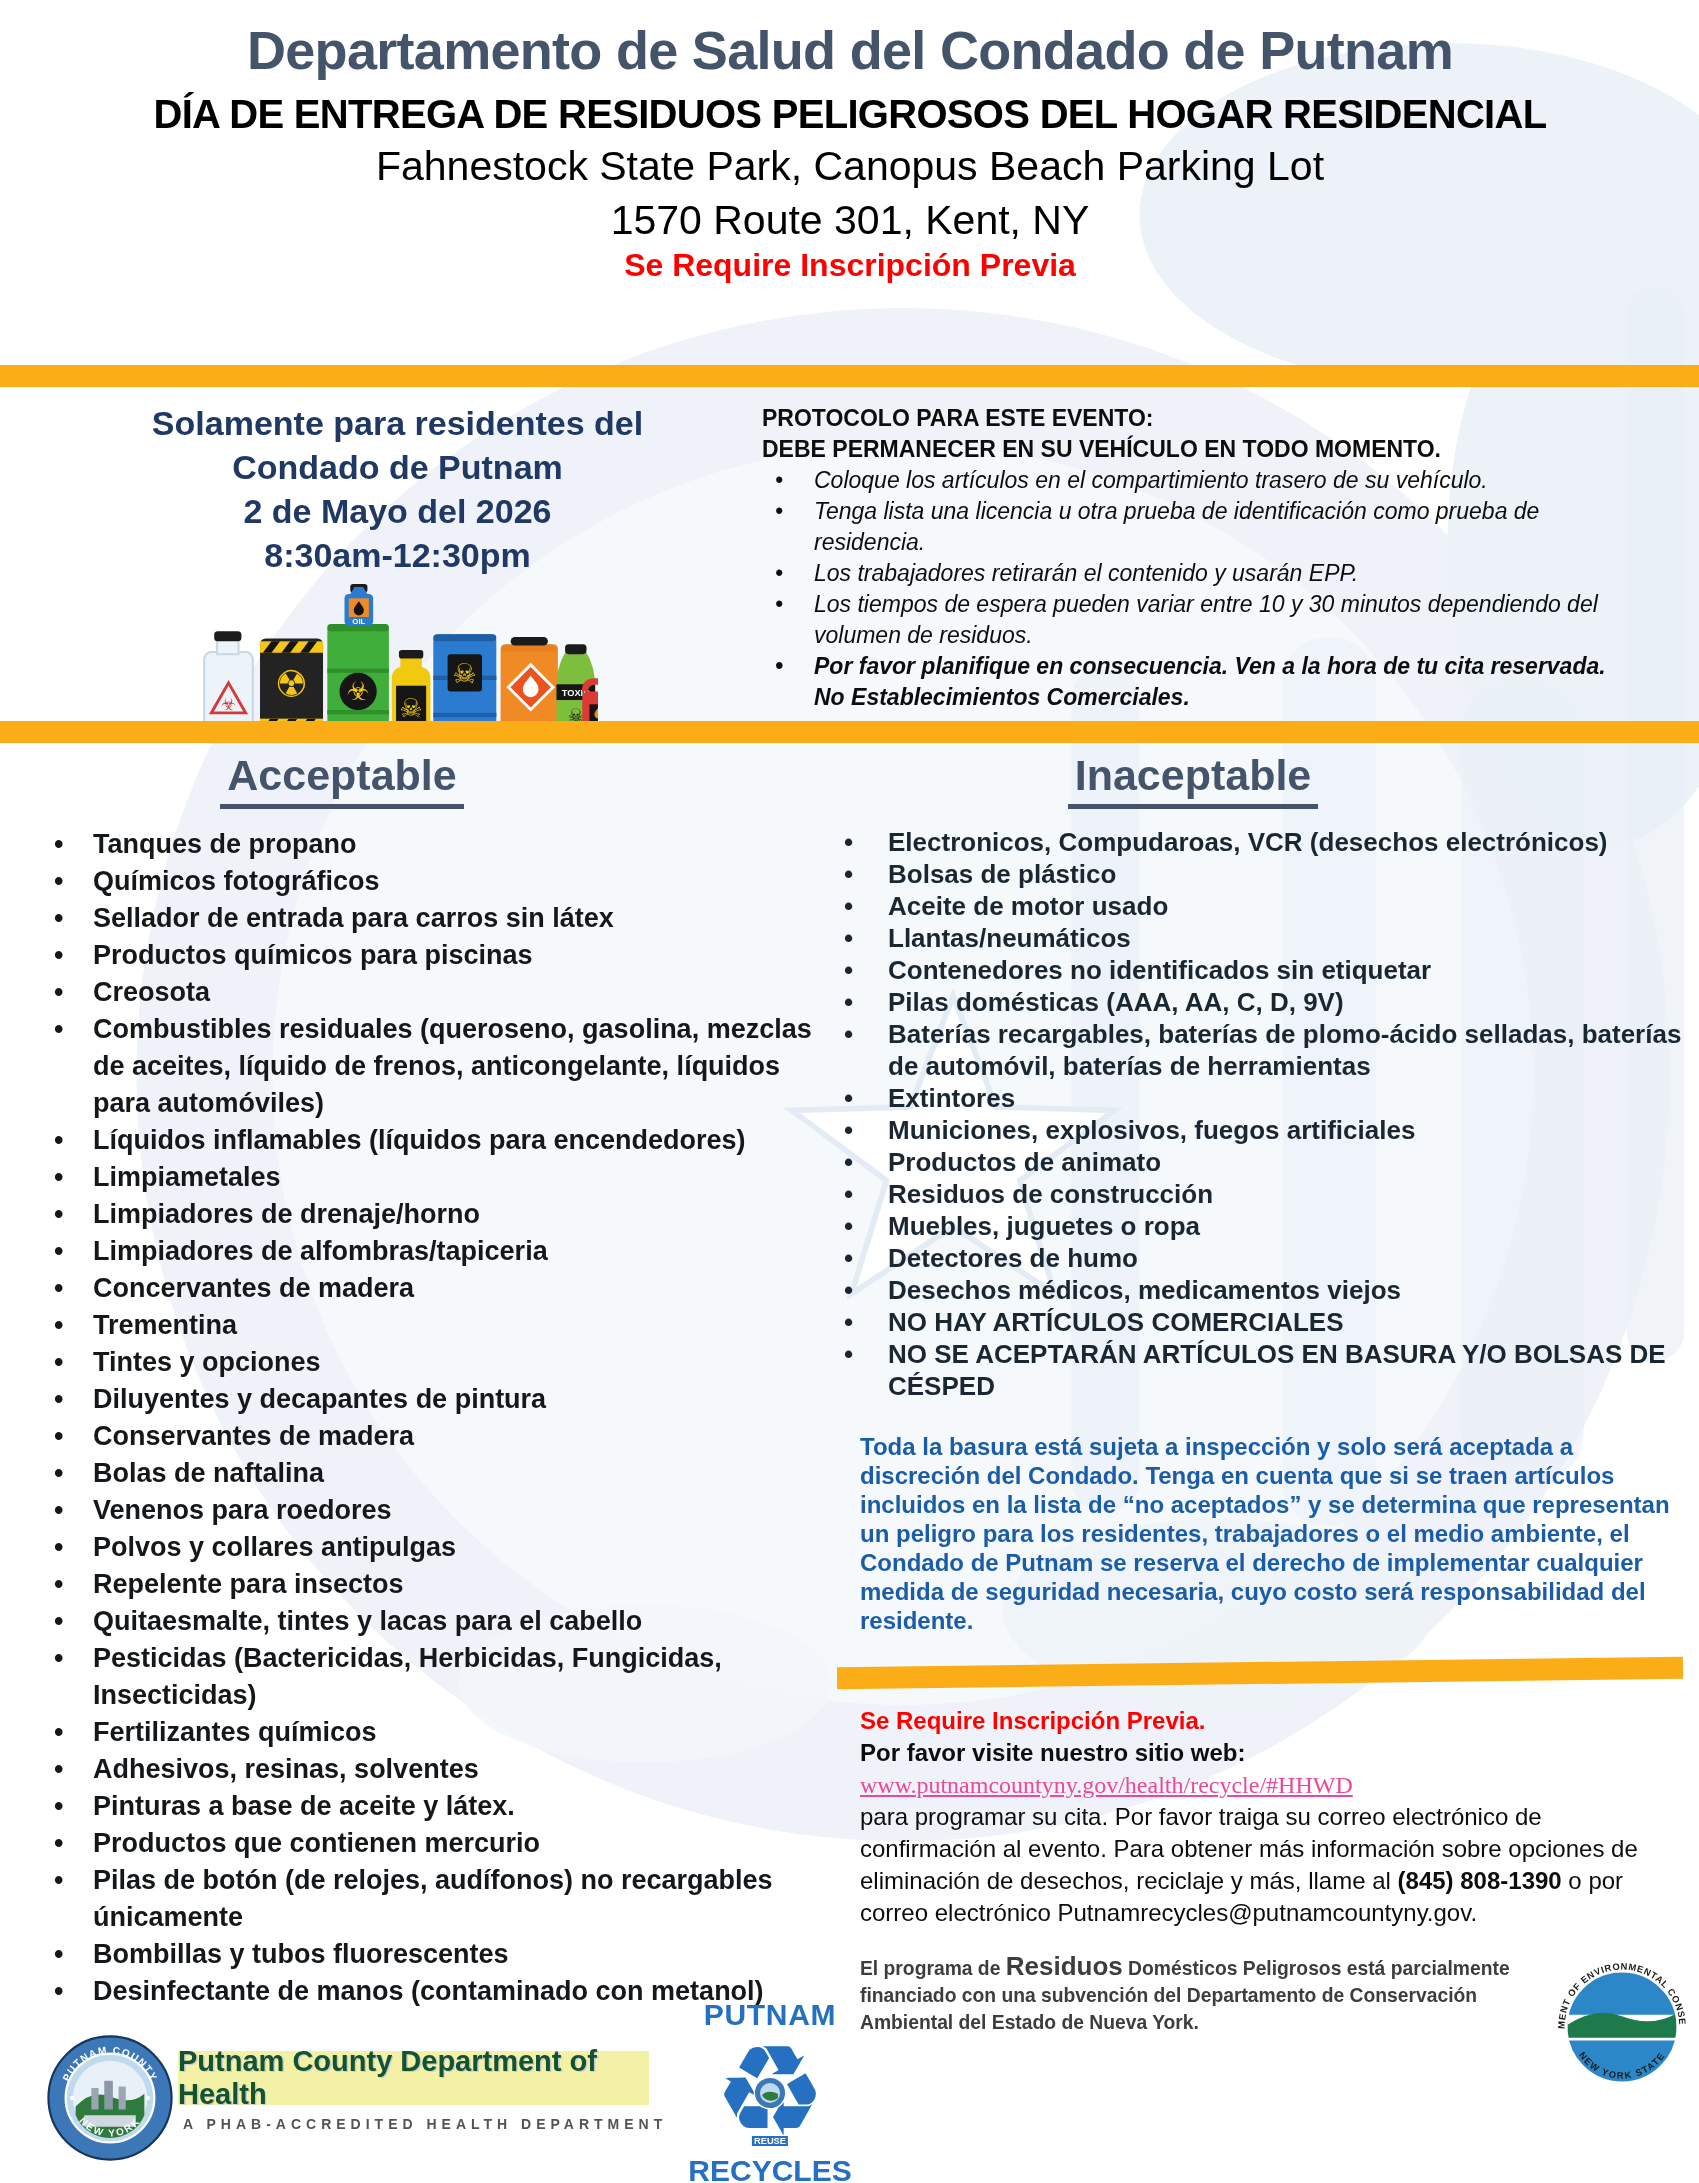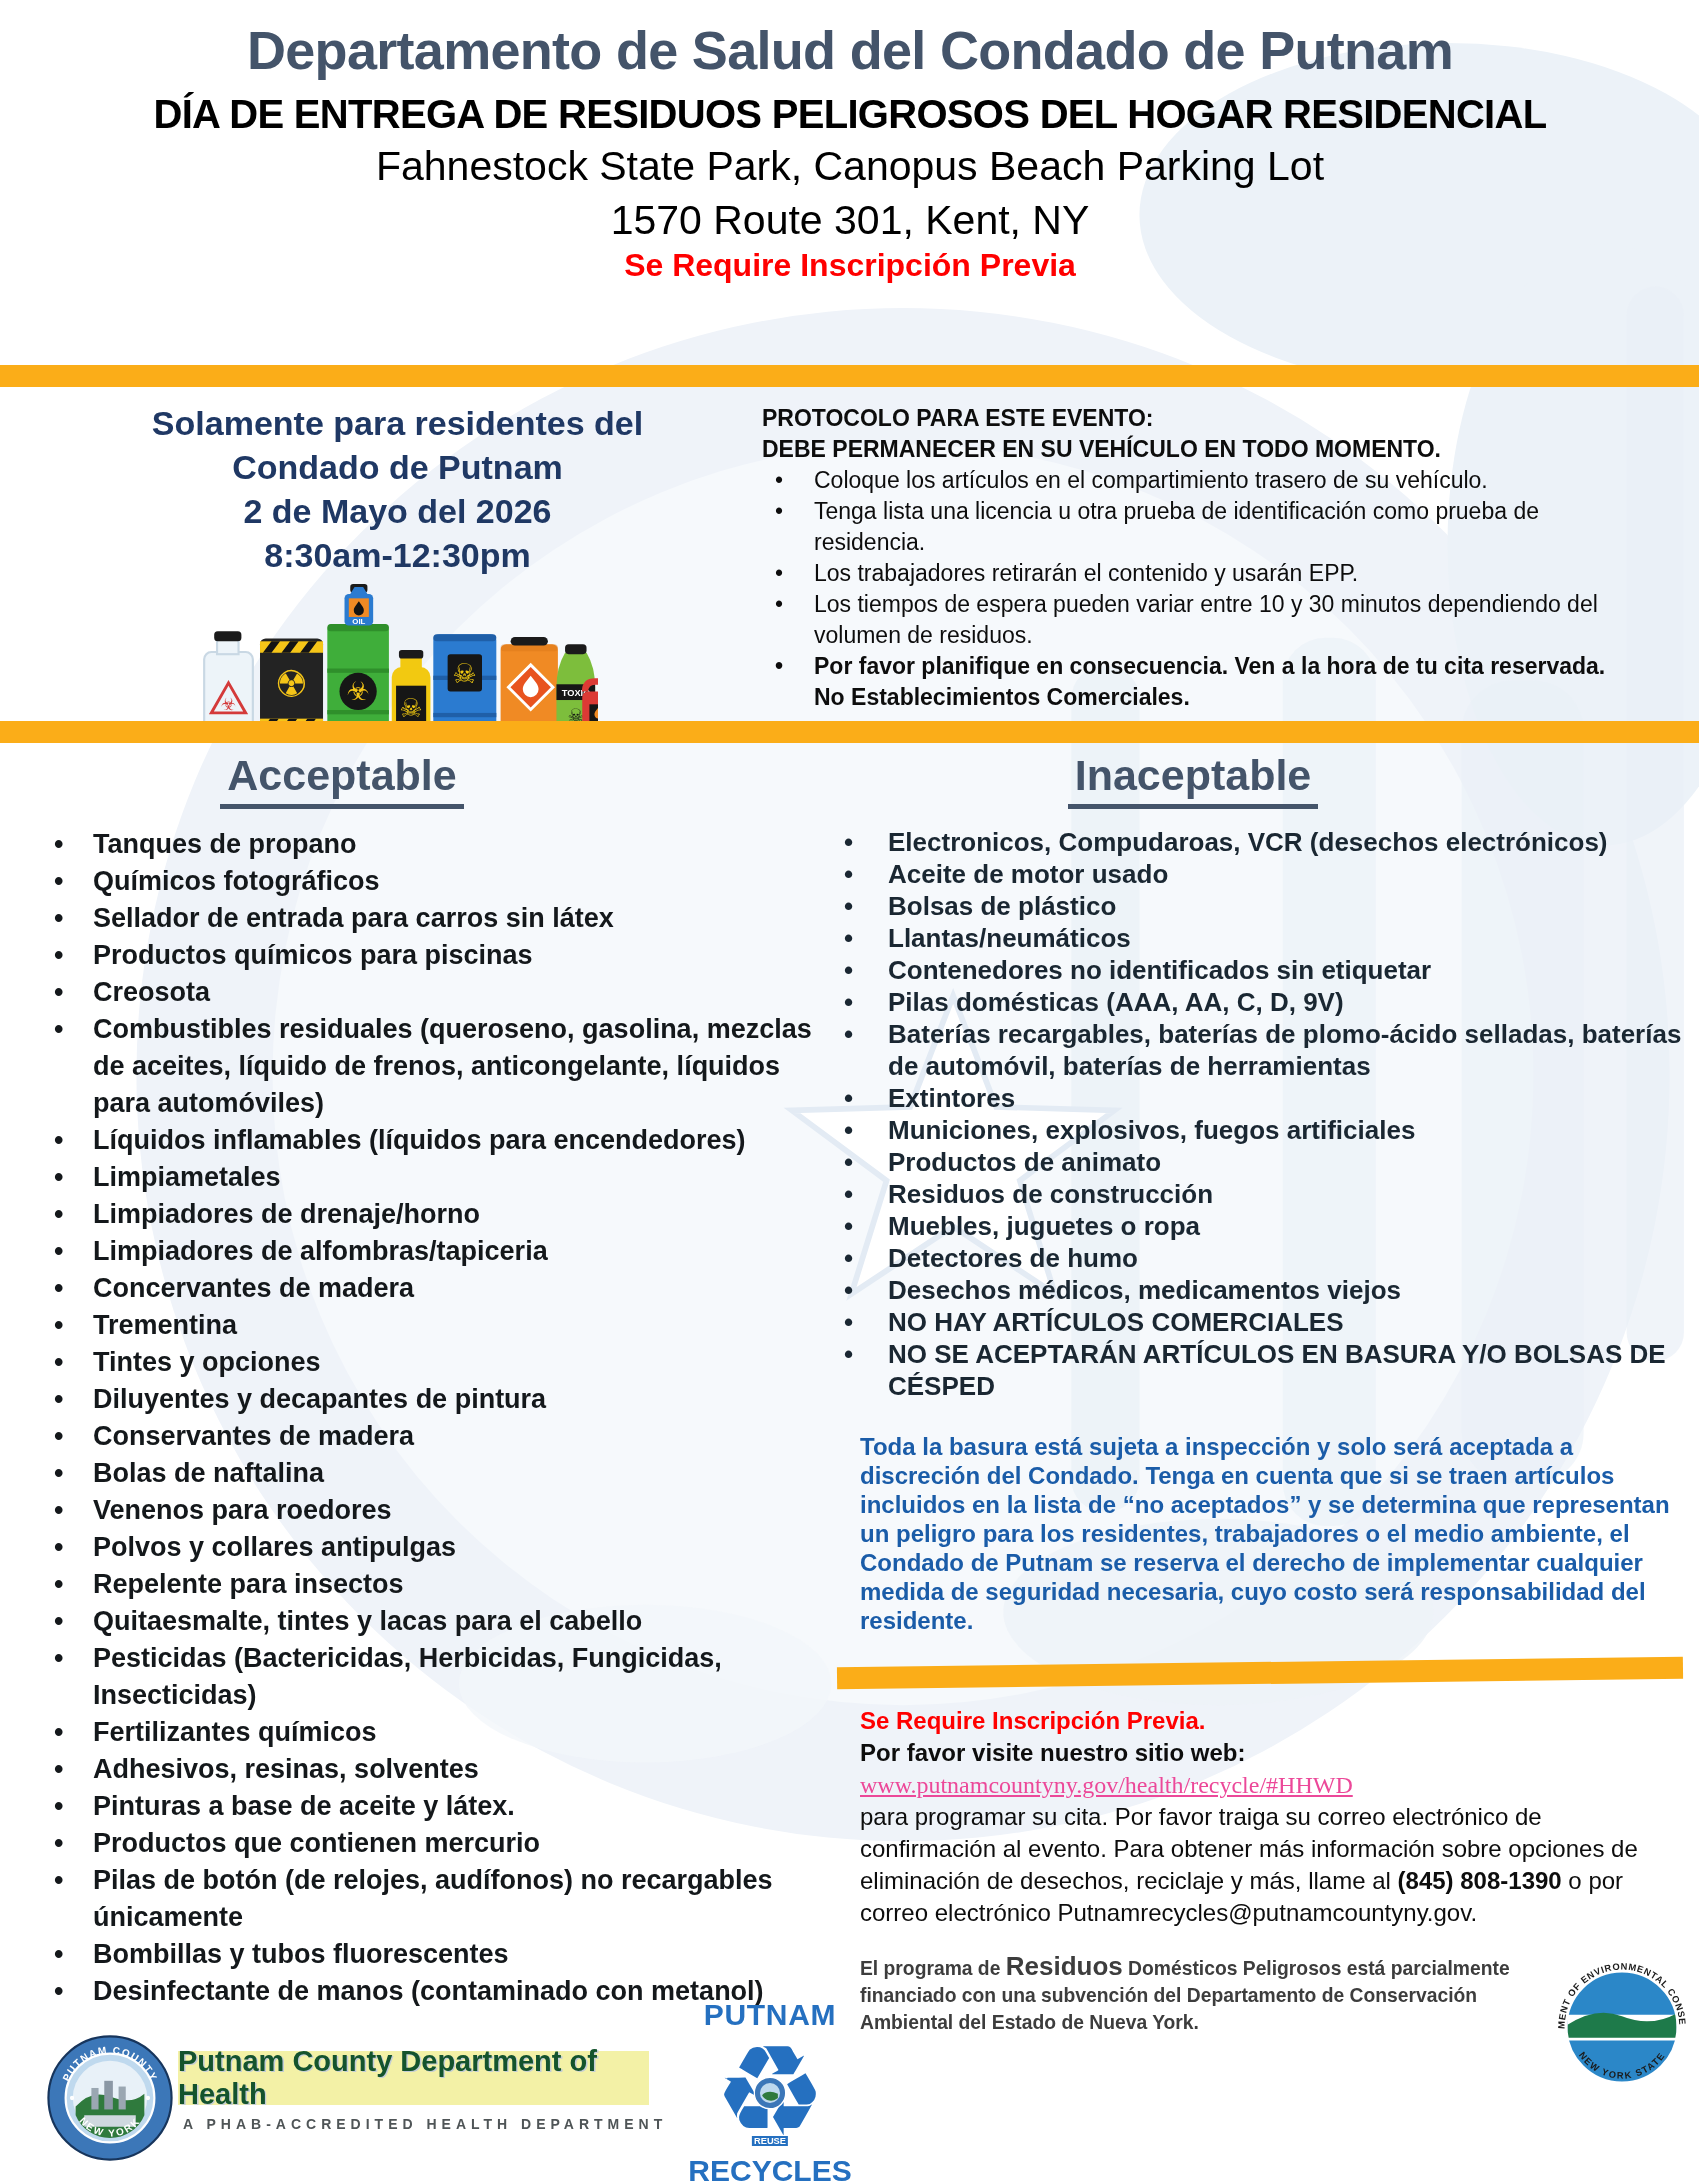--- a/index.html
+++ b/index.html
@@ -23,21 +23,21 @@
   .ybar1 { top:365px; } .ybar2 { top:721px; }
 
   
   .event-info { top:401px; left:39px; width:717px; text-align:center;
     color:#1F3864; font-weight:bold; font-size:34px; line-height:44px; }
   .containers { margin-top:7.2px; }
 
   
   .protocol { top:403px; left:762px; width:853px; font-size:23px; line-height:31px; color:#0d0d0d; }
   .ph { font-weight:bold; }
-  .protocol ul { list-style:none; margin:0; padding:0; }
+  .protocol ul { list-style:none; margin:0; padding:0;font-style:italic; }
   .protocol li { position:relative; padding-left:52px; }
   .protocol li::before { content:"\2022"; position:absolute; left:13px; }
   .protocol li.b { font-weight:bold; }
 
   
   .col-h { font-size:43px; font-weight:bold; color:#44546A; text-align:center; }
   .col-h span { display:inline-block; border-bottom:5px solid #44546A; padding:0 7.2px 4.3px; }
   .col-left { top:751px; left:34px; width:790px; }
   .col-left .col-h { width:616px; }
   .col-left ul { list-style:none; margin:17px 0 0; padding:0;
@@ -245,22 +245,22 @@
         <li>Pilas de botón (de relojes, audífonos) no recargables únicamente</li>
         <li>Bombillas y tubos fluorescentes</li>
         <li>Desinfectante de manos (contaminado con metanol)</li>
       </ul>
   </section>
 
   <section class="layer col-right">
     <div class="col-h"><span>Inaceptable</span></div>
     <ul>
         <li>Electronicos, Compudaroas, VCR (desechos electrónicos)</li>
+        <li>Bolsas de plástico</li>
         <li>Aceite de motor usado</li>
-        <li>Bolsas de plástico</li>
         <li>Llantas/neumáticos</li>
         <li>Contenedores no identificados sin etiquetar</li>
         <li>Pilas domésticas (AAA, AA, C, D, 9V)</li>
         <li>Baterías recargables, baterías de plomo-ácido selladas, baterías de automóvil, baterías de herramientas</li>
         <li>Extintores</li>
         <li>Municiones, explosivos, fuegos artificiales</li>
         <li>Productos de animato</li>
         <li>Residuos de construcción</li>
         <li>Muebles, juguetes o ropa</li>
         <li>Detectores de humo</li>

